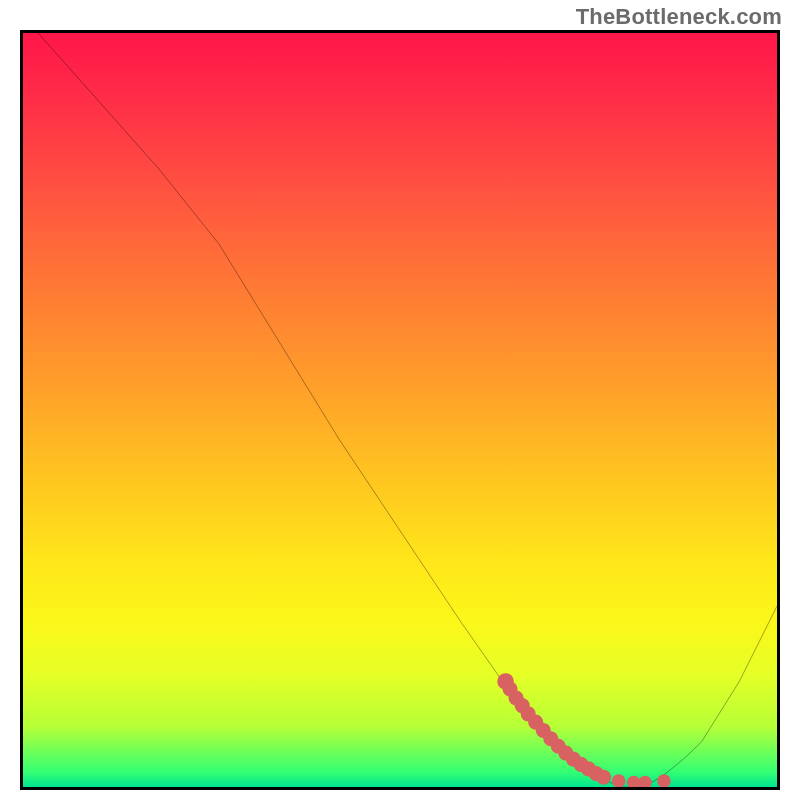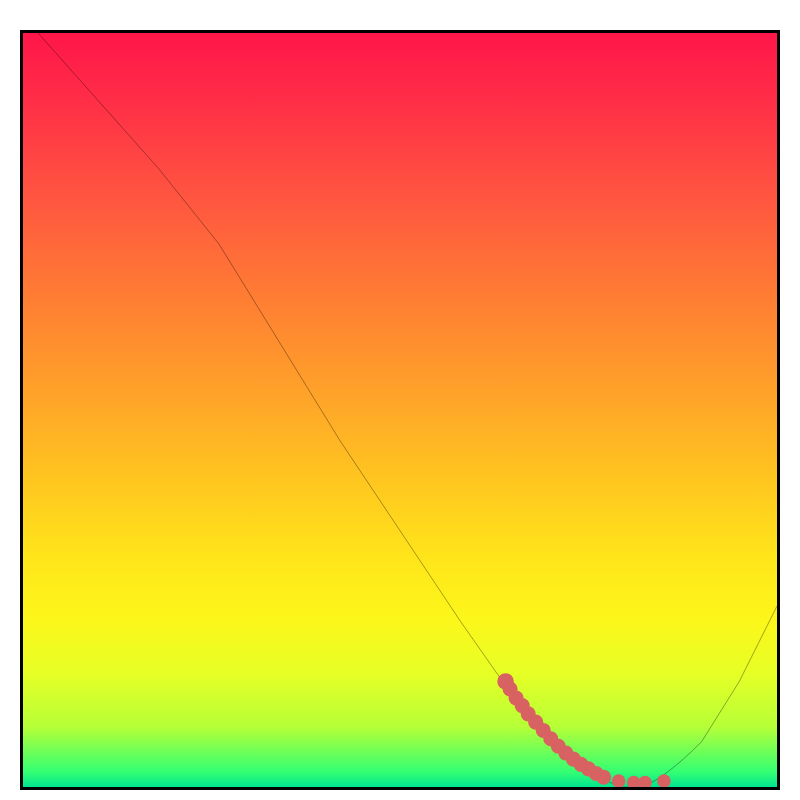--- a/index.html
+++ b/index.html
@@ -65,20 +65,21 @@
     inset: 0;
     width: 100%;
     height: 100%;
     z-index: 12;
   }
 </style>
 </head>
 <body>
 
 <div class="frame">
+  <div class="watermark">TheBottleneck.com</div>
 
   <div class="plot">
 
     <svg class="curve" viewBox="0 0 100 100" preserveAspectRatio="none">
       <path d="M 2 0
                L 10 9
                L 18 18
                Q 26 28 26 28
                L 34 41
                L 42 54

